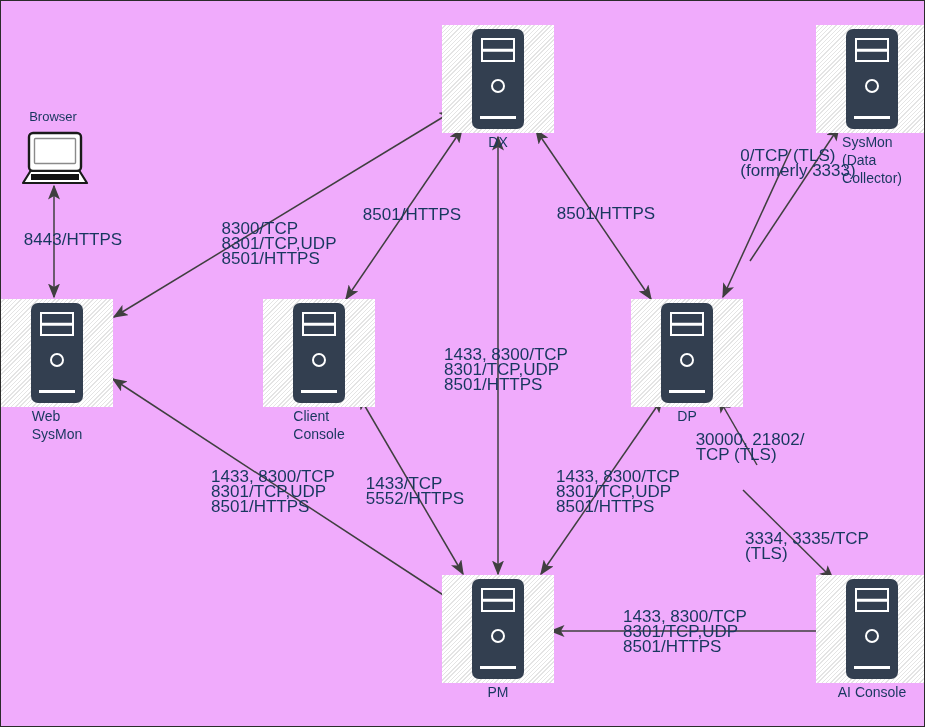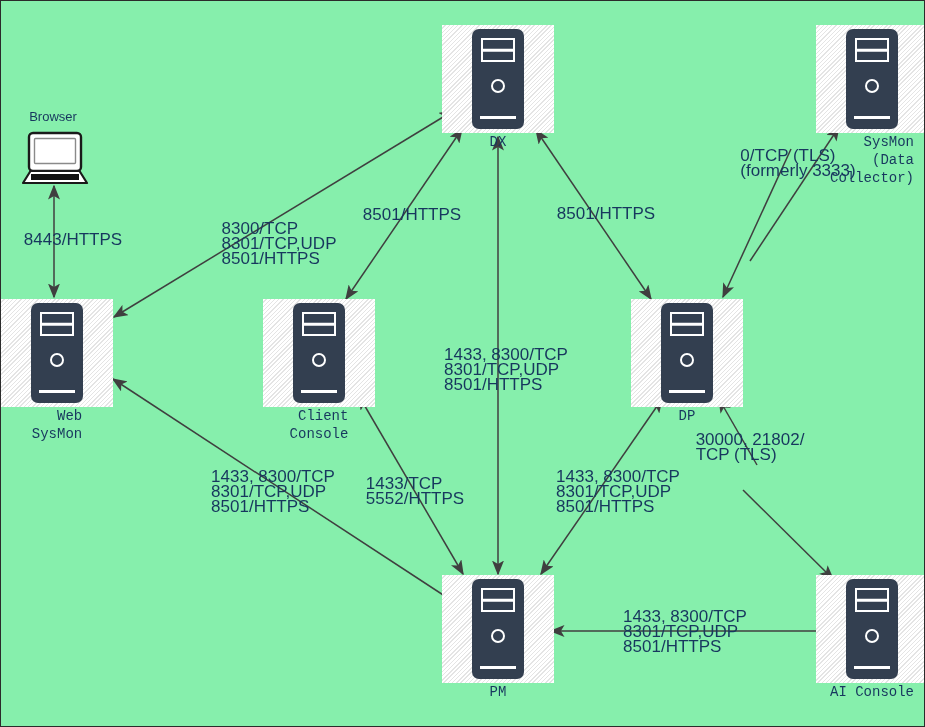--- a/index.html
+++ b/index.html
@@ -7,21 +7,21 @@
     padding: 0;
     background: #ffffff;
   }
   body {
     font-family: "Liberation Sans", sans-serif;
   }
   #canvas {
     position: relative;
     width: 925px;
     height: 727px;
-    background: #86efac;
+    background: #f0abfc;
     border: 1px solid #2b2b2b;
     box-sizing: border-box;
     overflow: hidden;
   }
   #wires {
     position: absolute;
     left: 0; top: 0;
     width: 925px;
     height: 727px;
     pointer-events: none;
@@ -90,26 +90,25 @@
     right: 8px;
     bottom: 10px;
     height: 3.2px;
     background: #ffffff;
   }
   .node-label {
     position: absolute;
     top: 104px;
     left: 26px;
     transform: translateX(-50%);
-    text-align: right;
+    text-align: left;
     color: #17375e;
     font-size: 14px;
     line-height: 18px;
     white-space: pre;
-    font-family: Liberation Mono, monospace;
   }
 
   
   .laptop {
     position: absolute;
     width: 0; height: 0;
   }
   .laptop-title {
     position: absolute;
     left: 34px;
@@ -285,18 +284,20 @@
   <div class="elabel" style="left:414px; top:490px;">1433/TCP
 5552/HTTPS</div>
 
   <div class="elabel" style="left:617px; top:490px;">1433, 8300/TCP
 8301/TCP,UDP
 8501/HTTPS</div>
 
   <div class="elabel" style="left:749px; top:446px;">30000, 21802/
 TCP (TLS)</div>
 
+  <div class="elabel" style="left:806px; top:545px;">3334, 3335/TCP
+(TLS)</div>
 
   <div class="elabel" style="left:684px; top:630px;">1433, 8300/TCP
 8301/TCP,UDP
 8501/HTTPS</div>
 
 </div>
 
 </body></html>

